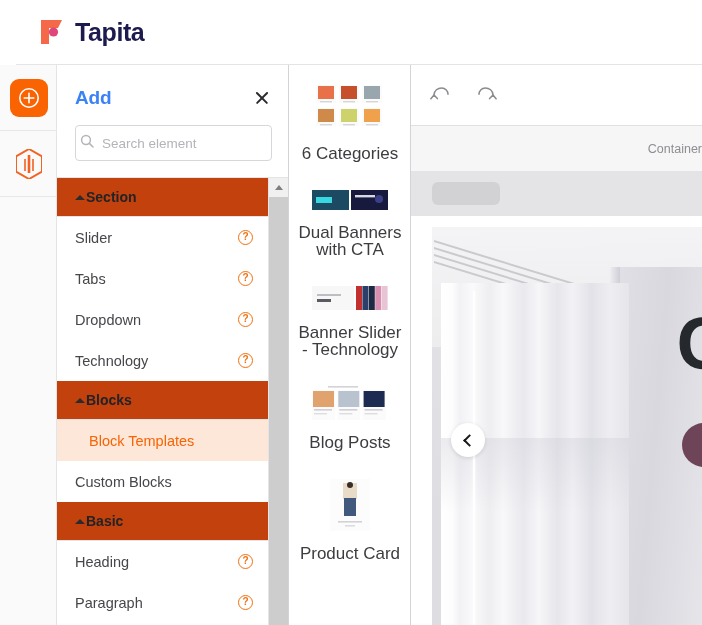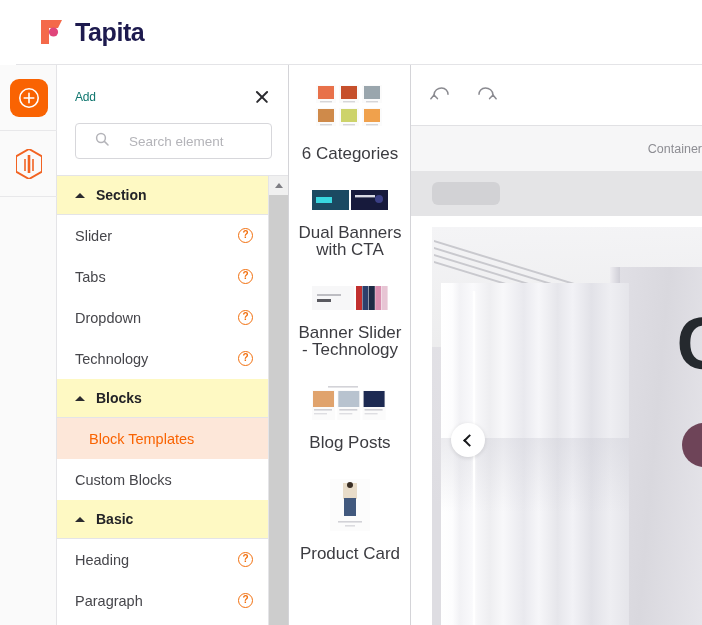--- a/index.html
+++ b/index.html
@@ -41,58 +41,58 @@
   .rail-magento { width:30px; height:34px; display:flex; align-items:center; justify-content:center; }
 
   
   .panel {
     position:absolute; left:57px; top:65px; width:232px; height:560px;
     background:#ffffff; border-right:1px solid #d4d4d8;
     display:flex; flex-direction:column;
   }
   .panel-head { padding:22px 16px 0 18px; }
   .panel-title-row { display:flex; align-items:center; justify-content:space-between; }
-  .panel-title { font-size:12px; font-weight:400; color:#0f766e; letter-spacing:-0.2px; }
+  .panel-title { font-size:19px; font-weight:700; color:#3b82f6; letter-spacing:-0.2px; }
   .panel-close {
     width:20px; height:20px; position:relative; cursor:pointer;
   }
   .panel-close::before, .panel-close::after {
     content:""; position:absolute; left:2px; top:9px;
     width:16px; height:1.6px; background:#2b2b2f; border-radius:1px;
   }
   .panel-close::before { transform:rotate(45deg); }
   .panel-close::after  { transform:rotate(-45deg); }
 
   .search-box {
     margin-top:16px; height:36px;
     border:1px solid #d7d7db; border-radius:4px;
-    display:flex; align-items:center; gap:20px; padding:0 19px;
+    display:flex; align-items:center; gap:8px; padding:0 4px;
     background:#fff;
   }
   .search-input {
     border:none; outline:none; width:100%;
     font-family:"Liberation Sans", sans-serif;
     font-size:13.5px; color:#3a3a3e; background:transparent;
   }
   .search-input::placeholder { color:#b4b4b9; }
 
   
   .list-region {
     margin-top:16px; flex:1; position:relative; overflow:hidden;
     border-top:1px solid #e4e4e7;
     display:flex;
   }
   .list-scroll {
     width:212px; height:100%; overflow:hidden; background:#fff;
     border-right:1px solid #e4e4e7;
   }
   .group-header {
-    height:39px; background:#fef9c3;
+    height:39px; background:#c2410c;
     border-bottom:1px solid #e4e4e7;
-    display:flex; align-items:center; gap:11px; padding-left:18px;
+    display:flex; align-items:center; gap:1px; padding-left:18px;
   }
   .caret { width:0; height:0; border-left:5px solid transparent; border-right:5px solid transparent; border-bottom:5px solid #2b2b2f; }
   .group-label { font-size:14px; font-weight:700; color:#232327; }
 
   .list-item {
     height:41px; display:flex; align-items:center; justify-content:space-between;
     padding:0 15px 0 18px; cursor:pointer;
     font-size:14.5px; color:#46464b;
   }
   .list-item.active { background:#fde7d9; color:#f96302;padding-left:32px; }

